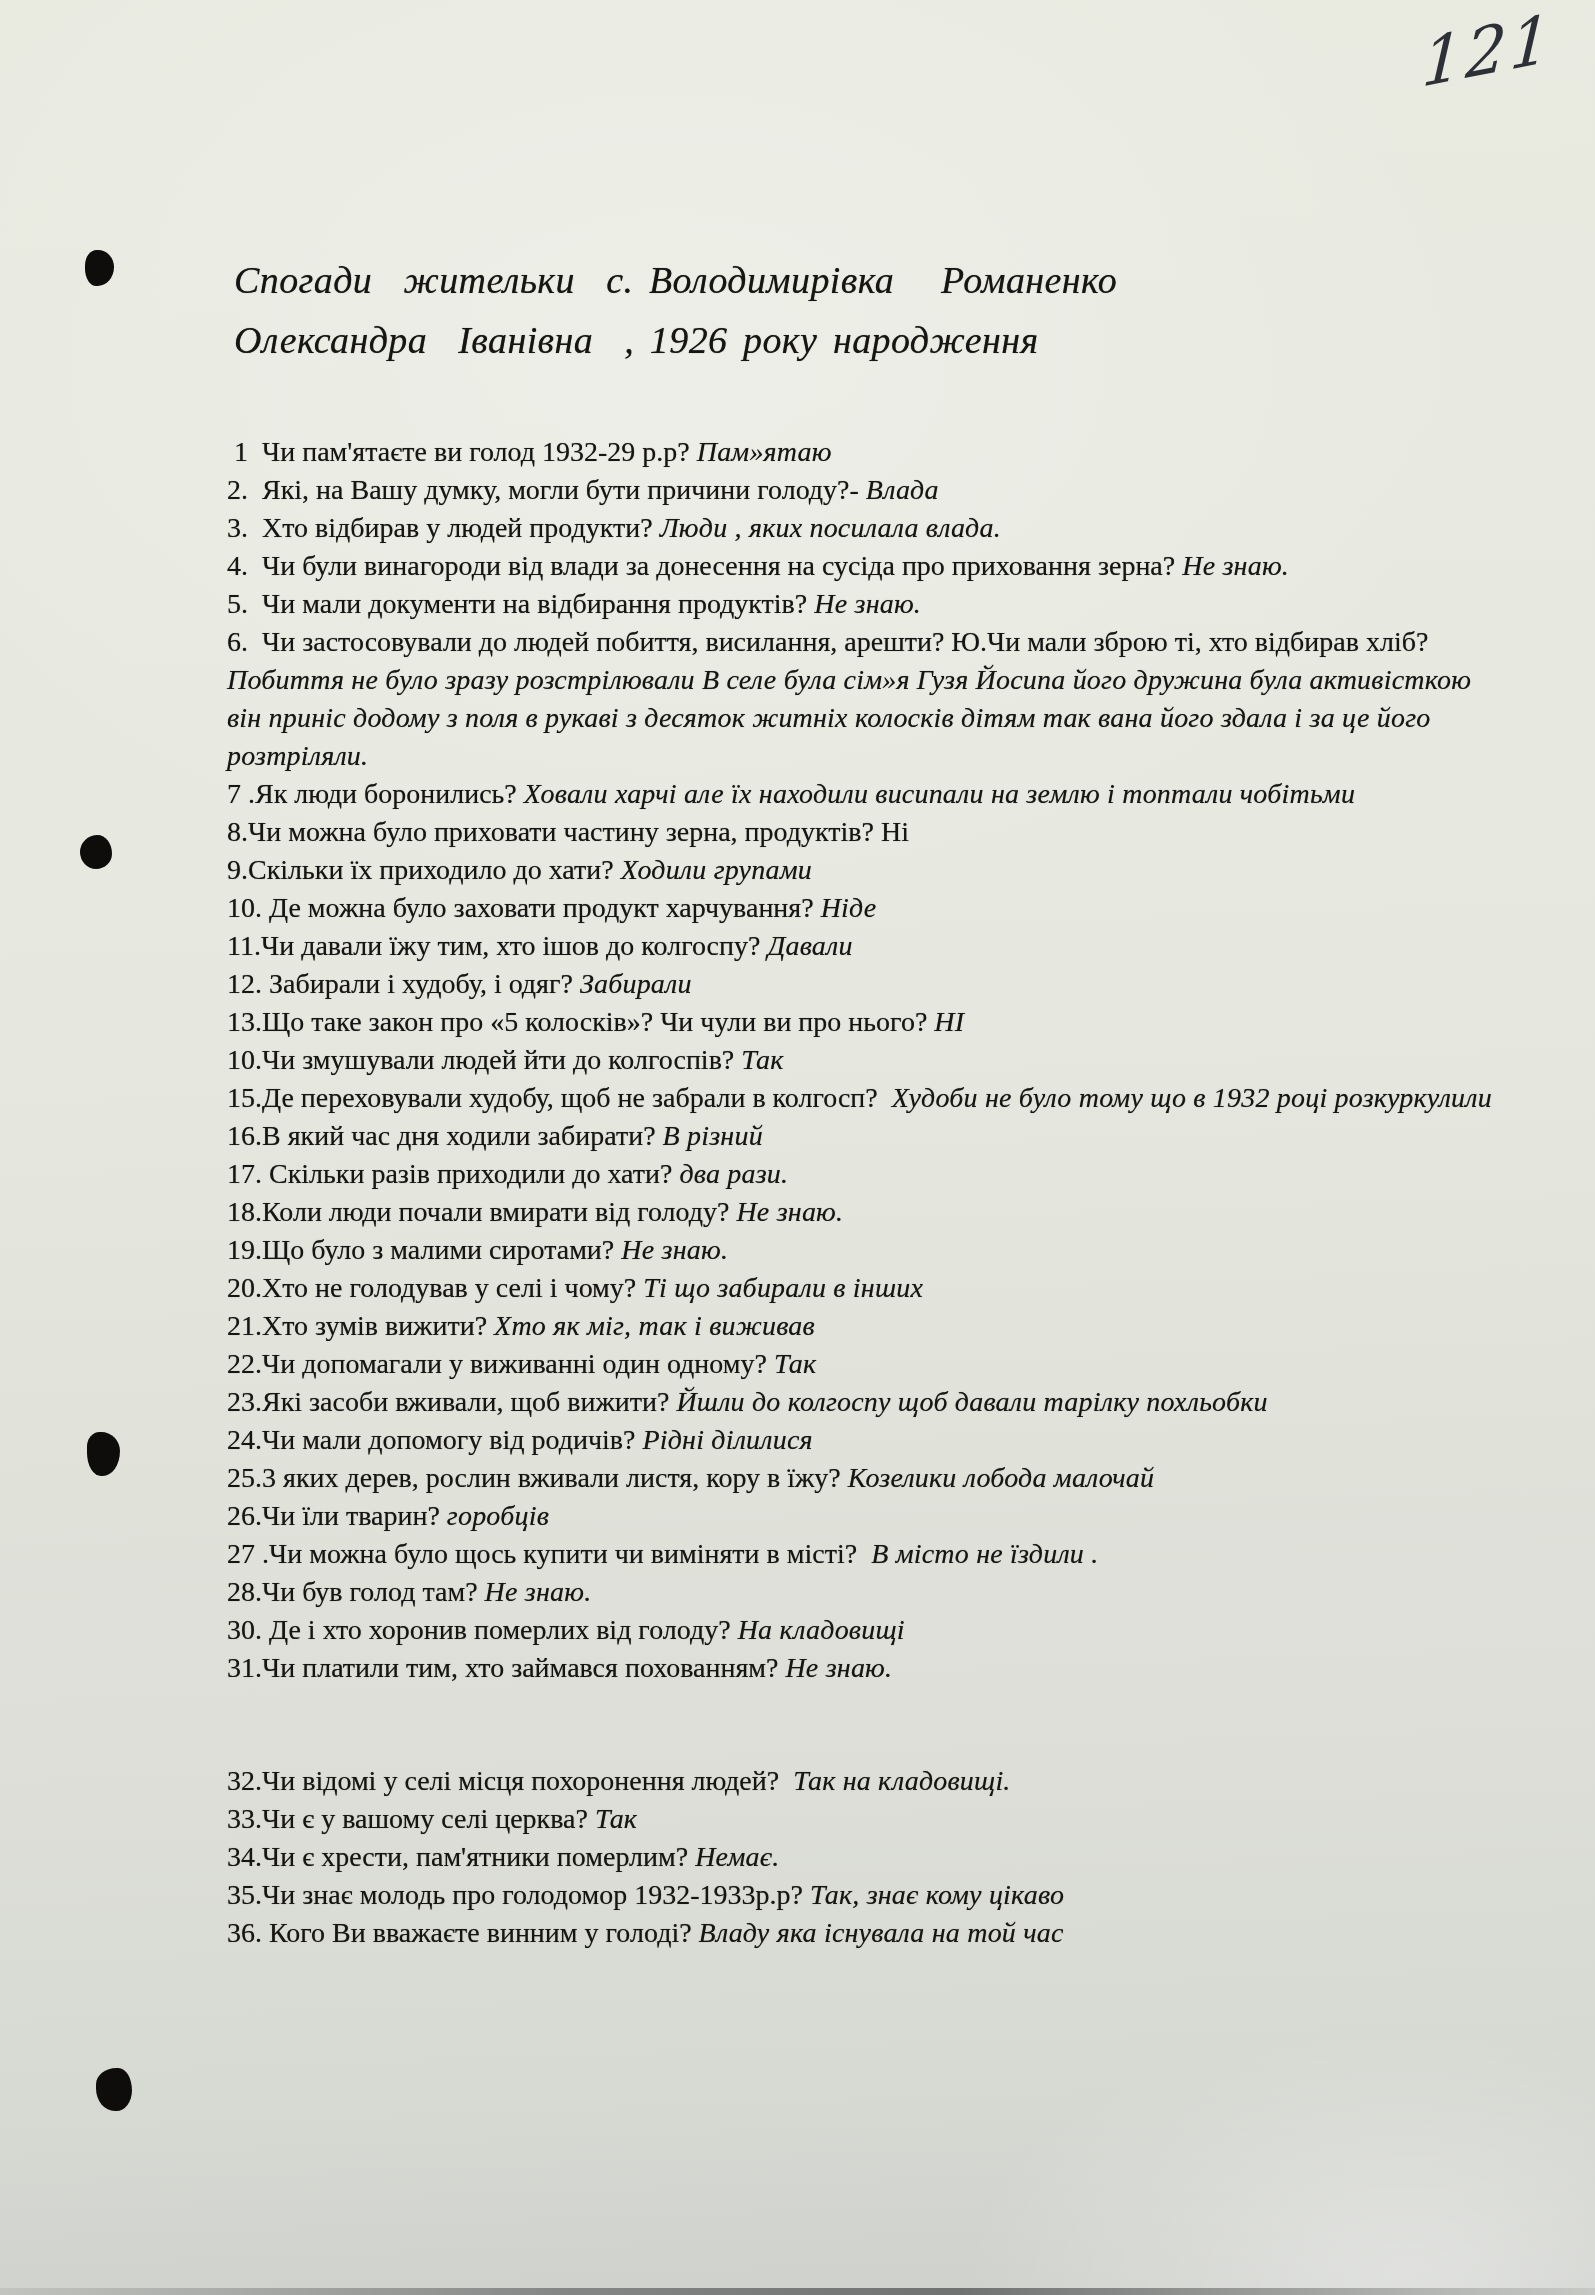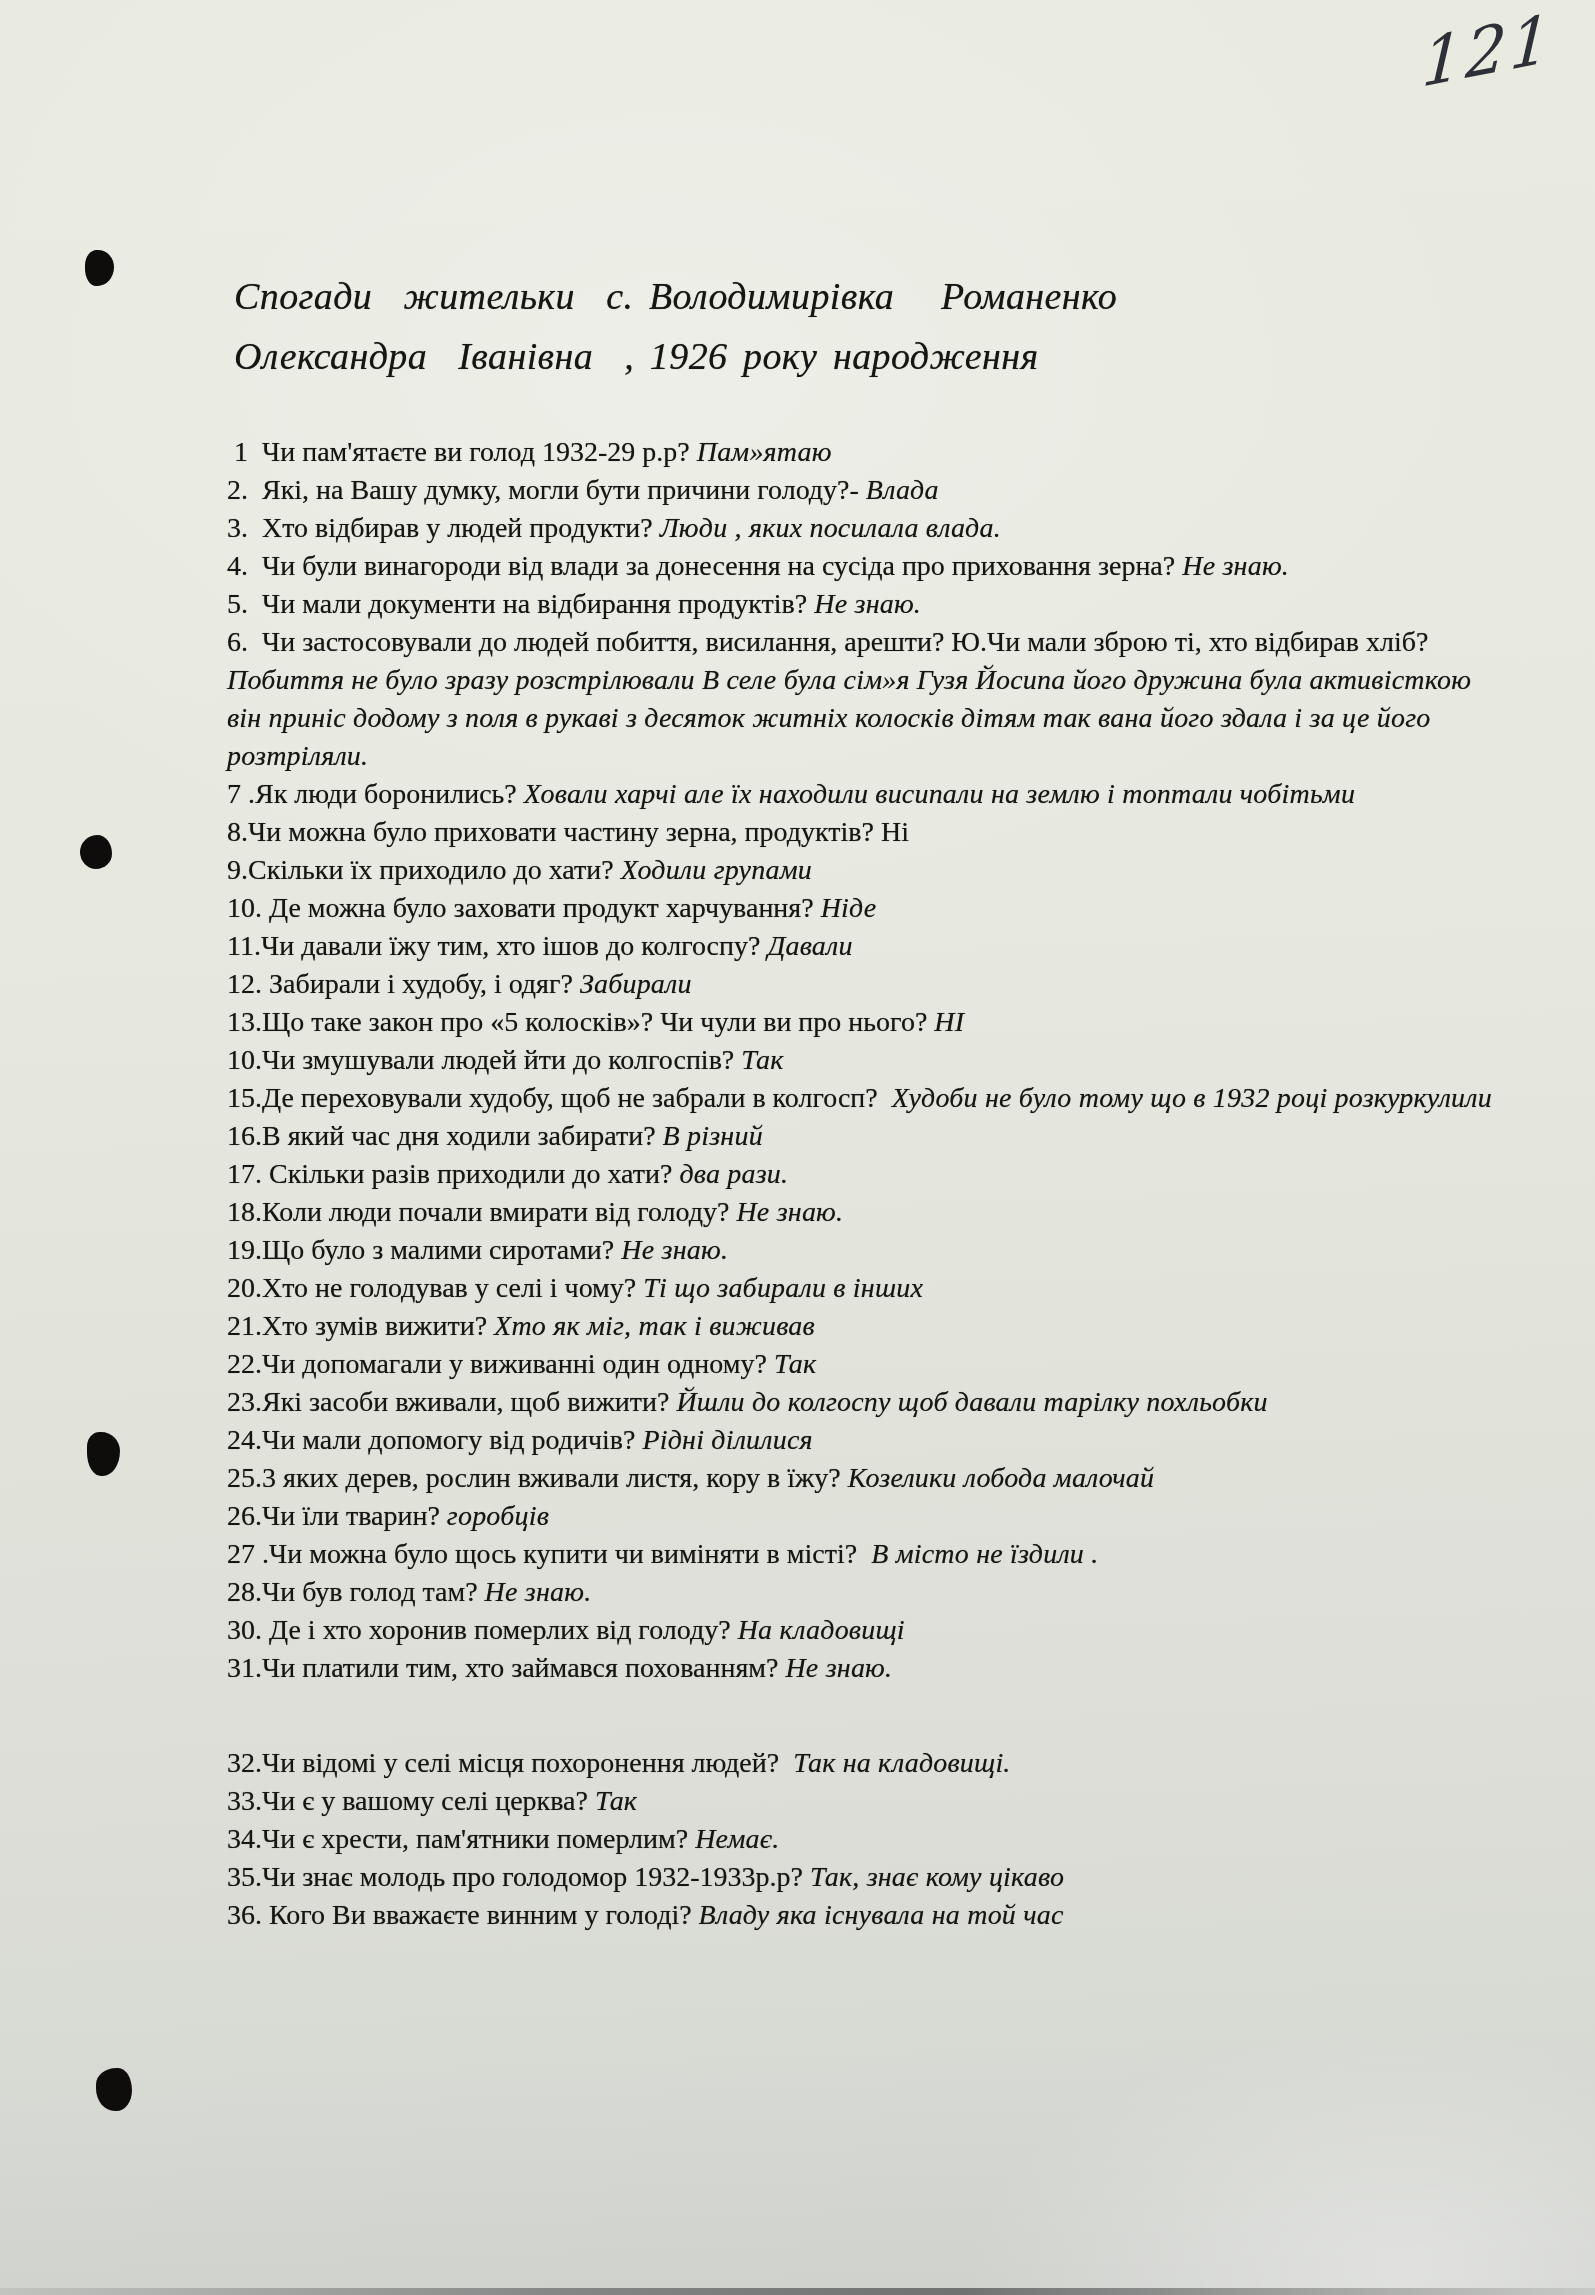--- a/index.html
+++ b/index.html
@@ -31,38 +31,38 @@
     position:absolute; left:1421px; top:18px;
     font-family:"DejaVu Serif", serif;
     font-style: italic;
     font-size: 65px;
     line-height: 1;
     color:#2e3038;
     transform: rotate(-11deg) skewX(-14deg);
     letter-spacing: 3.3px;
   }
   .title {
-    position:absolute; left:234px; top:266px; margin:0;
+    position:absolute; left:234px; top:250px; margin:0;
     font-style: italic;
     font-weight: normal;
     font-size: 38px;
     line-height: 60px;
     letter-spacing: 0.4px;
     word-spacing: 5.7px;
     white-space: pre-wrap;
     text-shadow: 0 0 0.8px rgba(20,18,16,0.65);
   }
   .list {
     position:absolute; left:227px; top:433px; width:1265px;
     font-size: 28px;
     line-height: 38px;
     text-shadow: 0 0 0.8px rgba(20,18,16,0.55);
   }
   .item { margin:0; white-space:pre-wrap; }
-  .item.gap { margin-top:57px; }
+  .item.gap { margin-top:75px; }
   .a { font-weight:normal; font-style:italic; letter-spacing:0.2px; }
   .a.plain { font-weight:normal; font-style:normal; }
   
   .blot { position:absolute; background:#0e0d0c; }
   .blot::before {
     content:""; position:absolute; inset:-13px;
     background: radial-gradient(closest-side, rgba(252,252,250,0.95), rgba(252,252,250,0) 75%);
     z-index:-1;
   }
   .blot1 { left:85px; top:250px;  width:29px; height:36px; border-radius: 42% 58% 60% 40% / 45% 50% 55% 50%; }

